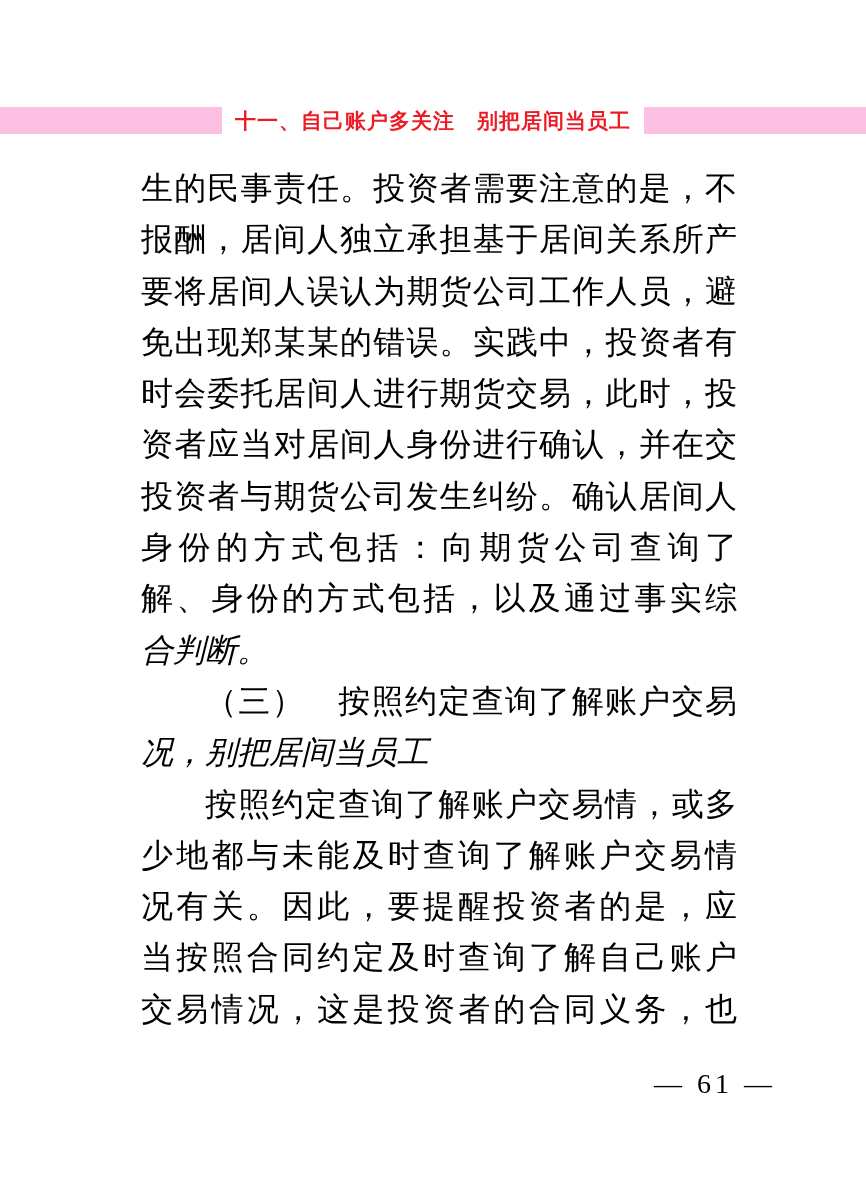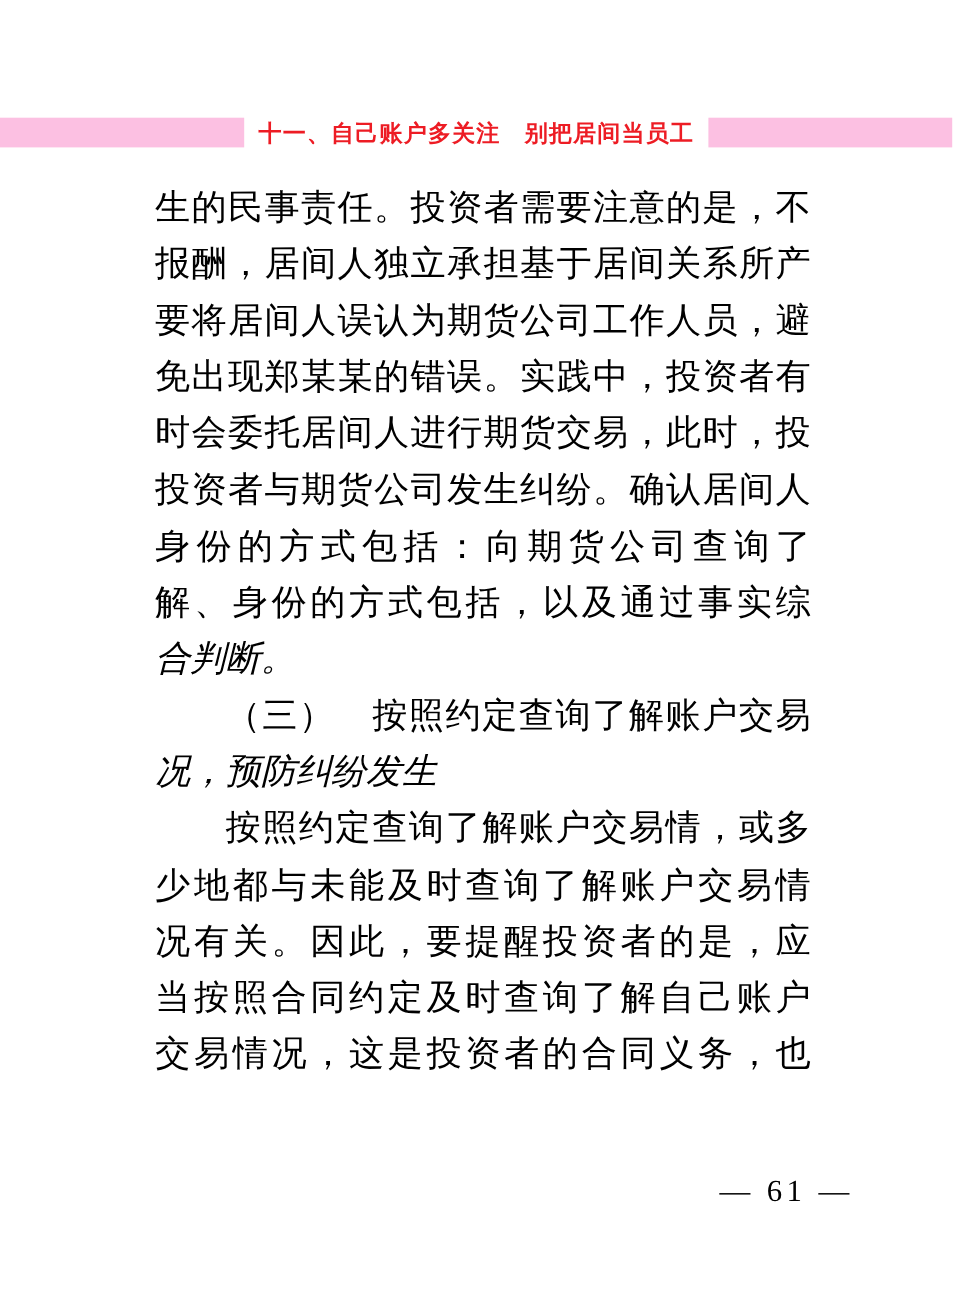--- a/index.html
+++ b/index.html
@@ -76,26 +76,27 @@
     <div class="band"></div>
   </div>
 
   <div class="body-text">
 
   <div class="line">生的民事责任。投资者需要注意的是，不</div>
       <div class="line">报酬，居间人独立承担基于居间关系所产</div>
       <div class="line">要将居间人误认为期货公司工作人员，避</div>
       <div class="line">免出现郑某某的错误。实践中，投资者有</div>
       <div class="line">时会委托居间人进行期货交易，此时，投</div>
+      <div class="line">资者应当对居间人身份进行确认，并在交</div>
       <div class="line">投资者与期货公司发生纠纷。确认居间人</div>
       <div class="line">身份的方式包括：向期货公司查询了</div>
       <div class="line">解、身份的方式包括，以及通过事实综</div>
       <div class="line left">合判断。</div>
       <div class="line indent">（三）　按照约定查询了解账户交易情</div>
-      <div class="line left">况，预防纠纷发生</div>
+      <div class="line left">况，别把居间当员工</div>
       <div class="line indent">按照约定查询了解账户交易情，或多或</div>
       <div class="line">少地都与未能及时查询了解账户交易情</div>
       <div class="line">况有关。因此，要提醒投资者的是，应</div>
       <div class="line">当按照合同约定及时查询了解自己账户</div>
       <div class="line">交易情况，这是投资者的合同义务，也</div>
     </div>
 
   <div class="page-num">— 61 —</div>
 
 </div>

